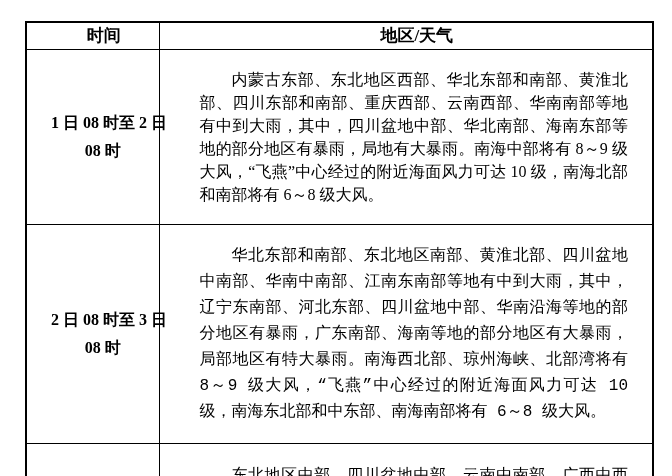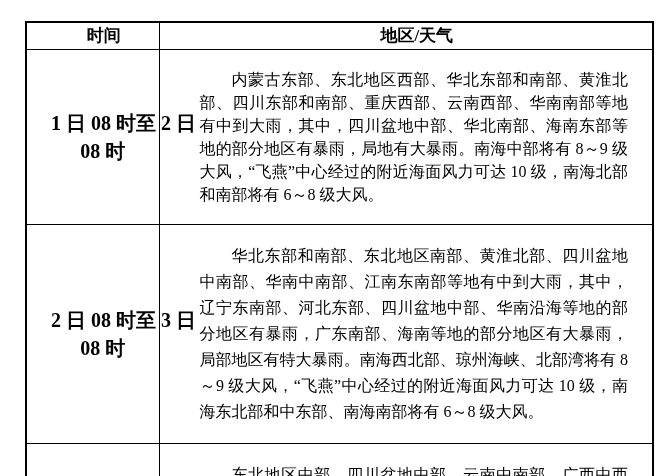--- a/index.html
+++ b/index.html
@@ -39,41 +39,41 @@
   tr.row-2 { height: 160px; }
   tr.row-3 { height: 130px; }
 
   th.header-cell {
     font-size: 17px;
     font-weight: bold;
     text-align: center;
     padding: 1px 2px;
   }
   td.time-cell {
-    font-size: 20px;
+    font-size: 16px;
     font-weight: bold;
     text-align: center;
     padding: 2px 4px;
   }
   td.time-cell .time-line {
     display: block;
     line-height: 28px;
     white-space: nowrap;
   }
   td.weather-cell {
     padding: 2px 8px;
   }
   td.weather-cell p {
     margin: 16px;
     font-size: 16px;
     text-align: justify;
     text-indent: 2em;
   }
   tr.row-1 td.weather-cell p { line-height: 23px; }
-  tr.row-2 td.weather-cell p { line-height: 26px; }
+  tr.row-2 td.weather-cell p { line-height: 26px; font-family: Liberation Mono, monospace; }
   tr.row-3 td.weather-cell p { line-height: 26px; }
 </style>
 </head>
 <body>
 
 <table class="forecast">
   <colgroup>
     <col class="time-col">
     <col class="weather-col">
   </colgroup>

